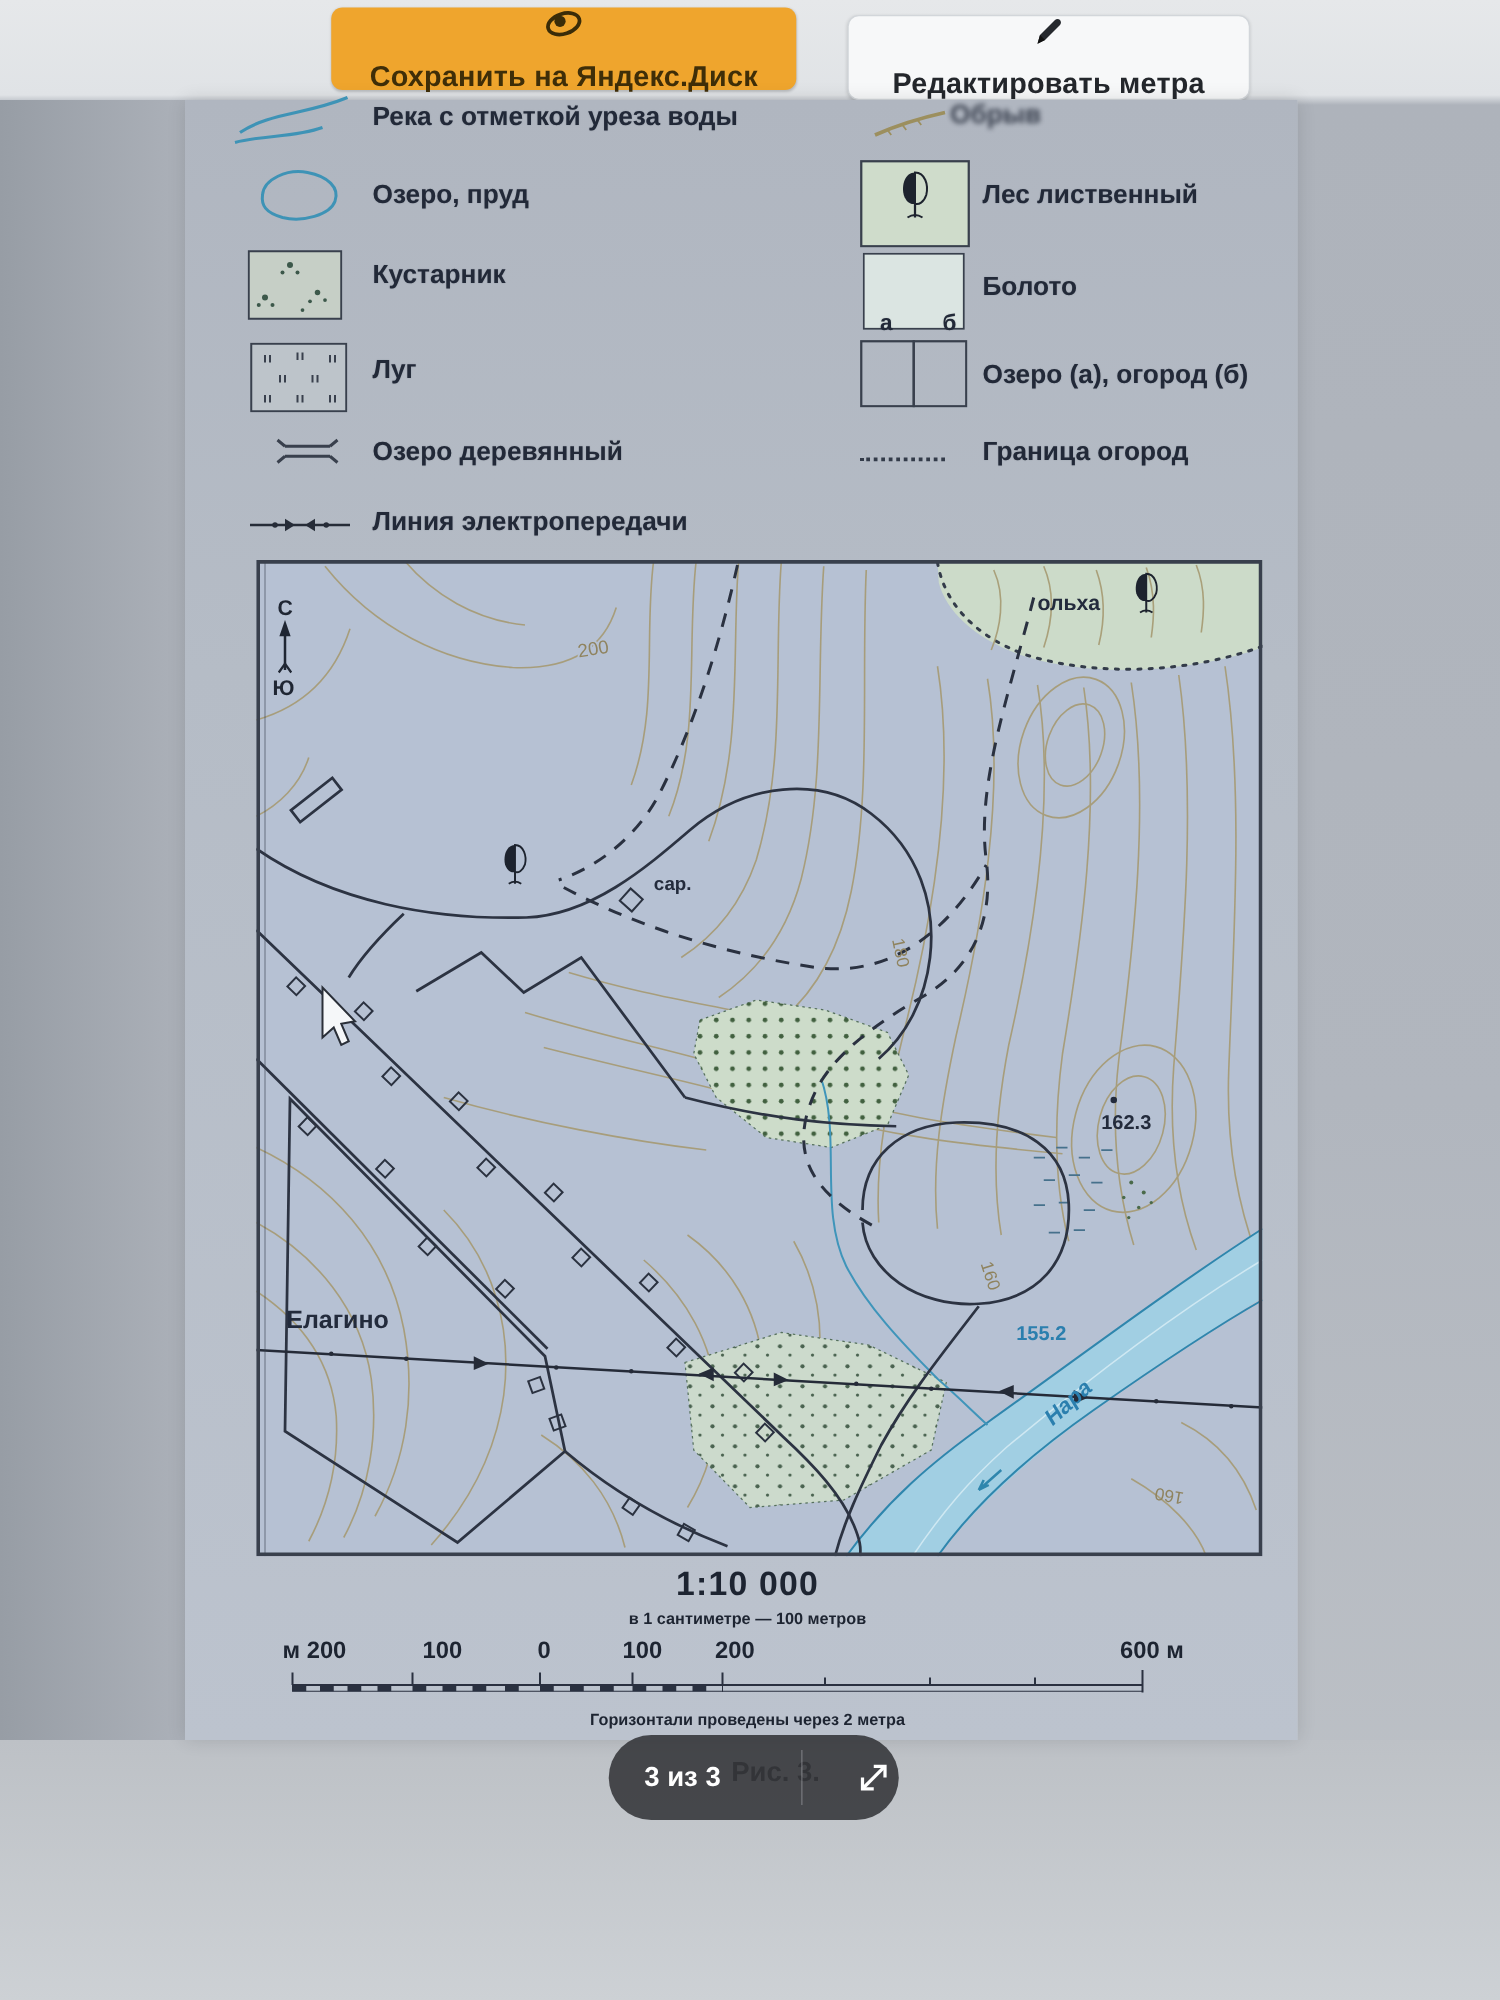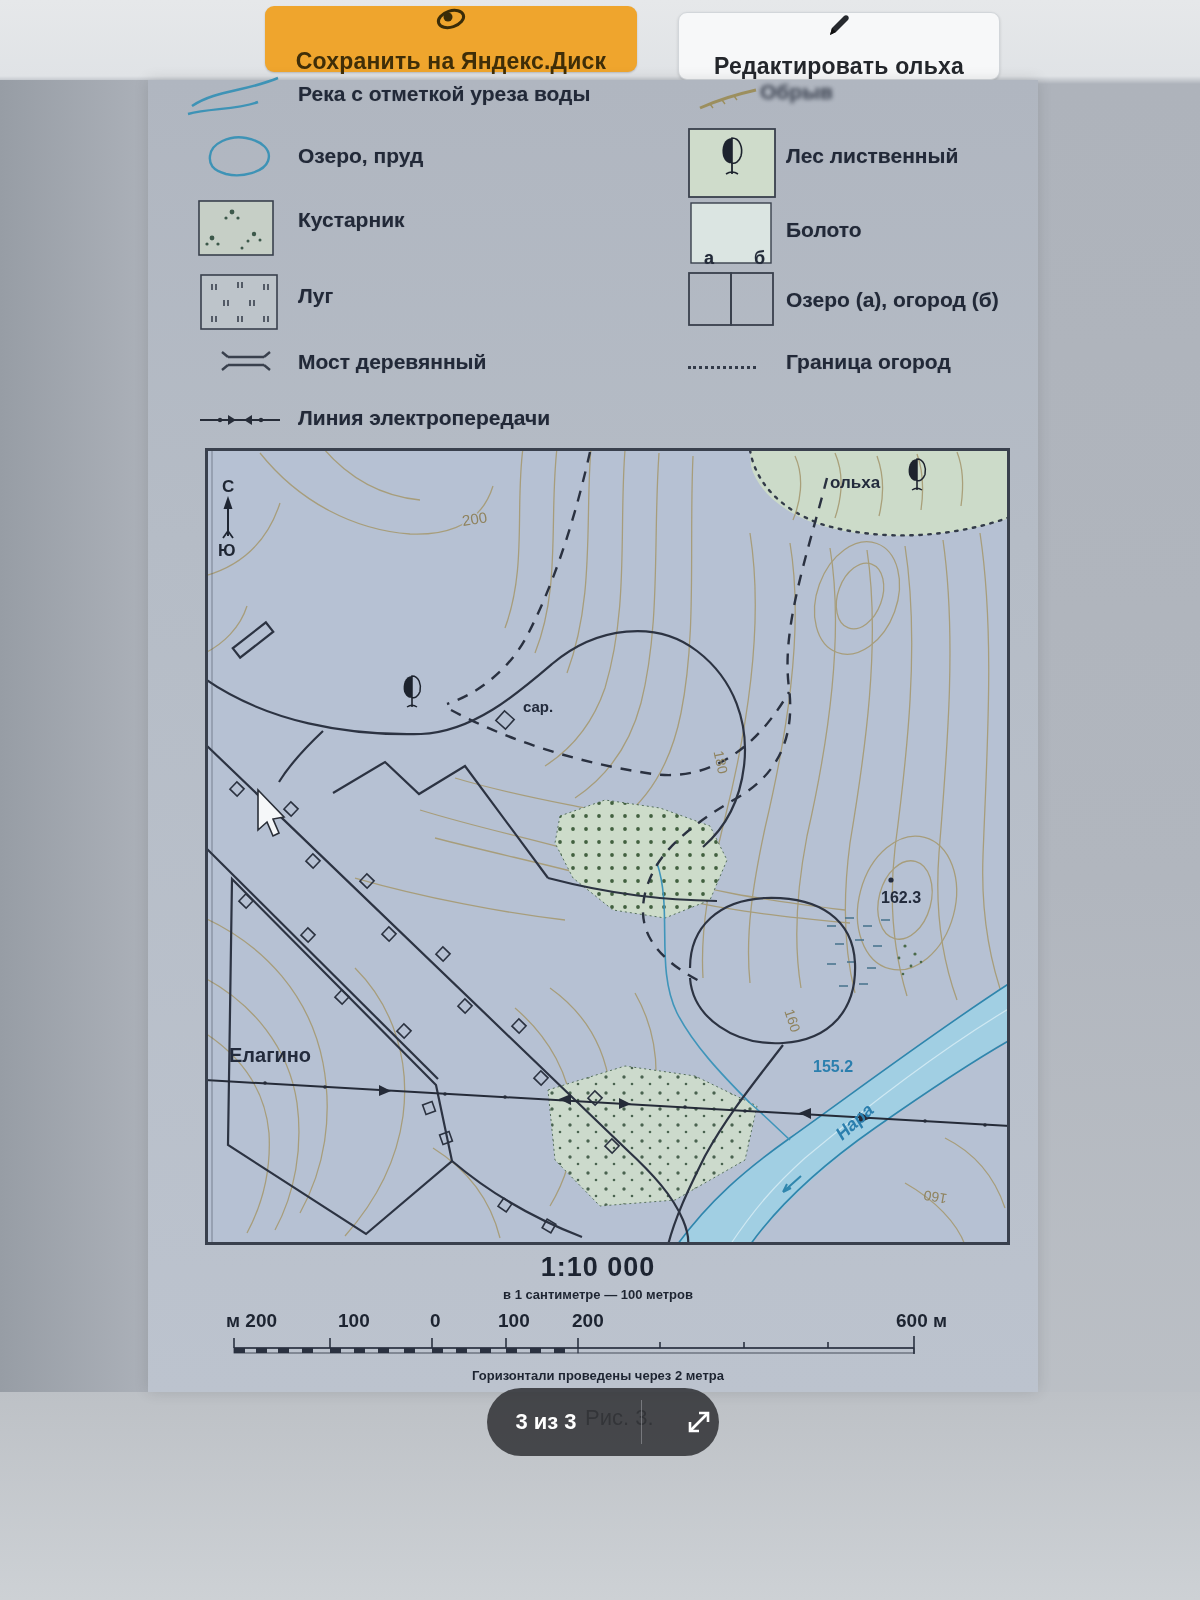--- a/index.html
+++ b/index.html
@@ -28,21 +28,21 @@
   .sym{position:absolute;}
   .dotline{position:absolute;border-top:3px dotted #333b49;width:68px;}
   .c-lbl{position:absolute;font-size:13px;font-weight:600;color:#1d2431;white-space:nowrap;}
   .center{transform:translateX(-50%);}
   .ratio{font-size:27px;font-weight:700;letter-spacing:1px;}
   
   .pill{position:absolute;left:487px;top:1388px;width:232px;height:68px;border-radius:34px;
     background:rgba(42,43,46,.82);display:flex;align-items:center;color:#fff;gap:36px;}
   .pill .count{flex:0 0 118px;text-align:center;font-size:22px;font-weight:700;}
   .pill .div{width:1px;height:44px;background:rgba(160,162,168,.55);}
-  .fig-caption{position:absolute;left:585px;top:1405px;font-size:22px;color:#5e6166;font-weight:400;}
+  .fig-caption{position:absolute;left:585px;top:1405px;font-size:22px;color:#5e6166;font-weight:700;}
   svg{display:block;}
   .map-wrap{position:absolute;left:57px;top:368px;width:805px;height:797px;}
 </style>
 </head>
 <body>
 
 <div id="photo">
   <div class="bg-left"></div>
   <div class="bg-bottom"></div>
 
@@ -55,21 +55,21 @@
     </span>
     <span>Сохранить на Яндекс.Диск</span>
   </div>
   <div class="btn btn-white">
     <span>
       <svg width="26" height="26" viewBox="0 0 26 26">
         <path d="M4,22 L6,15 L18,3 C19,2 21,2 22,3 C23,4 23,6 22,7 L10,19 Z" fill="#26292e"></path>
         <path d="M4,22 L6,15 L10,19 Z" fill="#111"></path>
       </svg>
     </span>
-    <span>Редактировать ольха</span>
+    <span>Редактировать метра</span>
   </div>
 
   <div class="page">
 
     <div class="sym" style="left:38px;top:-6px">
       <svg width="100" height="46" viewBox="0 0 100 46">
         <path d="M6,32 C30,16 58,18 92,4" stroke="#3e93b6" stroke-width="2.6" fill="none"></path>
         <path d="M2,40 C24,34 50,36 72,28" stroke="#3e93b6" stroke-width="2.4" fill="none"></path>
       </svg>
     </div>
@@ -119,21 +119,21 @@
     <div class="lbl" style="left:150px;top:204px">Луг</div>
 
     <div class="sym" style="left:72px;top:266px">
       <svg width="52" height="30" viewBox="0 0 52 30">
         <g stroke="#39404d" stroke-width="2.4" fill="none">
           <path d="M8,11 H44 M8,19 H44"></path>
           <path d="M8,11 L2,6 M8,19 L2,24 M44,11 L50,6 M44,19 L50,24"></path>
         </g>
       </svg>
     </div>
-    <div class="lbl" style="left:150px;top:270px">Мост деревянный</div>
+    <div class="lbl" style="left:150px;top:270px">Озеро деревянный</div>
 
     <div class="sym" style="left:50px;top:328px">
       <svg width="84" height="24" viewBox="0 0 84 24">
         <line x1="2" y1="12" x2="82" y2="12" stroke="#262c38" stroke-width="2"></line>
         <circle cx="22" cy="12" r="2.2" fill="#262c38"></circle>
         <path d="M38,12 L30,7 L30,17 Z" fill="#262c38"></path>
         <path d="M46,12 L54,7 L54,17 Z" fill="#262c38"></path>
         <circle cx="63" cy="12" r="2.2" fill="#262c38"></circle>
       </svg>
     </div>

